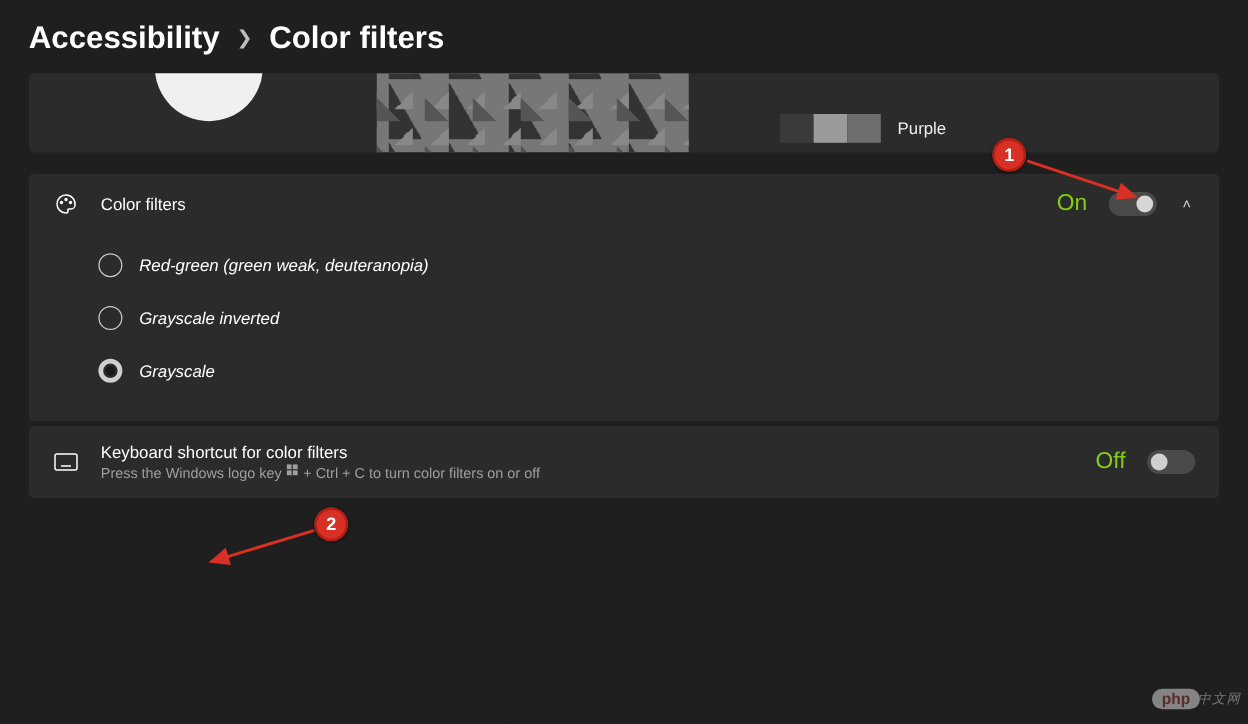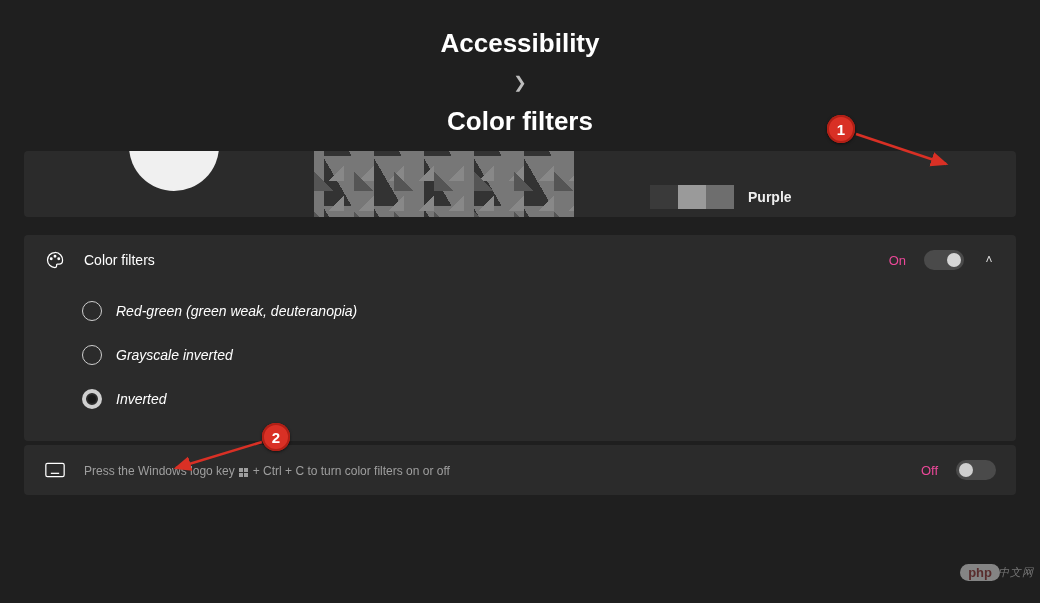--- a/index.html
+++ b/index.html
@@ -1,21 +1,21 @@
 <!DOCTYPE html>
 <html><head>
 <meta charset="utf-8">
 <style>
   * { margin: 0; padding: 0; box-sizing: border-box; font-family: "Segoe UI", Arial, sans-serif; }
   body { background: #1f1f1f; color: #ffffff; width: 1040px; height: 603px; overflow: hidden; position: relative; }
 
-  .breadcrumb { display: flex; align-items: center; gap: 14px; padding: 28px 24px 14px 24px; font-size: 26px; font-weight: 600; flex-direction: column; }
+  .breadcrumb { display: flex; align-items: center; gap: 14px; padding: 16px 24px 14px 24px; font-size: 26px; font-weight: 600; }
   .breadcrumb .chevron { font-size: 16px; color: #bdbdbd; font-weight: normal; }
 
-  .preview-strip { margin: 0 24px 18px 24px; background: #2b2b2b; border-radius: 4px; height: 66px; position: relative; overflow: hidden; display: flex; align-items: center; font-weight: bold; }
+  .preview-strip { margin: 0 24px 18px 24px; background: #2b2b2b; border-radius: 4px; height: 66px; position: relative; overflow: hidden; display: flex; align-items: center; }
   .circle-art { width: 90px; height: 90px; border-radius: 50%; background: #f0f0f0; position: absolute; left: 105px; top: -50px; }
   .poly-art { position: absolute; left: 290px; top: 0; width: 260px; height: 66px;
     background:
       linear-gradient(45deg,#555 25%,transparent 25%) 0 0/40px 40px,
       linear-gradient(-45deg,#888 25%,transparent 25%) 0 0/30px 30px,
       linear-gradient(60deg,#333 35%,transparent 35%) 10px 5px/50px 50px,
       #777;
   }
   .swatch-block { position: absolute; left: 626px; top: 34px; display: flex; align-items: center; gap: 14px; }
   .swatches { display: flex; }
@@ -25,46 +25,46 @@
   .swatch.c { background: #6e6e6e; }
   .swatch-label { font-size: 14px; color: #eee; }
 
   .panel { margin: 0 24px 4px 24px; background: #2b2b2b; border-radius: 4px; }
   .panel-row { display: flex; align-items: center; padding: 14px 20px; gap: 18px; }
   .panel-row .label { font-size: 14px; color: #fff; }
 
   .row-icon { width: 22px; height: 22px; display: flex; align-items: center; justify-content: center; color: #fff; }
 
   .spacer { flex: 1; }
-  .state-text { font-size: 13px; color: #ec4899; }
+  .state-text { font-size: 19px; color: #84cc16; }
 
   .toggle { width: 40px; height: 20px; border-radius: 10px; position: relative; background: #4a4a4a; cursor: pointer; }
   .toggle .knob { width: 14px; height: 14px; border-radius: 50%; background: #cfcfcf; position: absolute; top: 3px; left: 3px; transition: left .1s; }
   .toggle.on { background: #4a4a4a; }
   .toggle.on .knob { left: 23px; background: #d6d6d6; }
 
   .expand-chevron { font-size: 12px; color: #ddd; width: 14px; text-align: center; cursor: pointer; }
 
   .options { padding: 4px 20px 20px 58px; font-style: italic; }
   .radio-row { display: flex; align-items: center; gap: 14px; padding: 12px 0; cursor: pointer; }
   .radio { width: 20px; height: 20px; border-radius: 50%; border: 1.5px solid #cfcfcf; position: relative; flex-shrink: 0; }
   .radio.selected { border: 4px solid #cfcfcf; }
   .radio.selected::after { content: ""; width: 8px; height: 8px; border-radius: 50%; background: #1a1a1a; position: absolute; top: 2px; left: 2px; }
   .radio-label { font-size: 14px; color: #fff; }
 
   .secondary-panel { margin: 0 24px; background: #2b2b2b; border-radius: 4px; }
-  .sub-desc { font-size: 12px; color: #9f9f9f; margin-top: 2px; display: flex; align-items: flex-end; gap: 4px; }
+  .sub-desc { font-size: 12px; color: #9f9f9f; margin-top: 2px; display: flex; align-items: flex-start; gap: 4px; }
   .winkey { display: inline-flex; width: 10px; height: 10px; position: relative;}
   .winkey span { position: absolute; width: 4px; height: 4px; background: #9f9f9f; }
   .winkey .a{top:0;left:0}.winkey .b{top:0;left:5px}.winkey .c{top:5px;left:0}.winkey .d{top:5px;left:5px}
 
   .callout { position: absolute; width: 28px; height: 28px; border-radius: 50%; background: #d93025; color: #fff; display: flex; align-items: center; justify-content: center; font-size: 15px; font-weight: 600; z-index: 20; box-shadow: 0 0 0 2px #b01f15 inset, 0 1px 3px rgba(0,0,0,.6); }
   svg.arrow { position: absolute; z-index: 19; pointer-events: none; }
 
-  .watermark { position: absolute; right: 6px; bottom: 22px; display: flex; align-items: center; gap: 0px; z-index: 30; opacity: .95; }
+  .watermark { position: absolute; right: 6px; bottom: 12px; display: flex; align-items: center; gap: 0px; z-index: 30; opacity: .95; }
   .wm-pill { background: #8a8a8a; color: #5c2e2e; font-weight: 700; font-size: 13px; padding: 1px 8px; border-radius: 10px; }
   .wm-text { font-size: 11px; color: #7a7a7a; letter-spacing: 1px; margin-left: -2px; font-style: italic; }
 </style>
 </head>
 <body>
 
 <div class="breadcrumb">
   <span>Accessibility</span>
   <span class="chevron">❯</span>
   <span>Color filters</span>
@@ -105,38 +105,39 @@
     <div class="radio-row">
       <div class="radio"></div>
       <span class="radio-label">Red-green (green weak, deuteranopia)</span>
     </div>
     <div class="radio-row">
       <div class="radio"></div>
       <span class="radio-label">Grayscale inverted</span>
     </div>
     <div class="radio-row">
       <div class="radio selected"></div>
-      <span class="radio-label">Inverted</span>
+      <span class="radio-label">Grayscale</span>
     </div>
   </div>
 </div>
 
 <div class="secondary-panel">
   <div class="panel-row">
     <div class="row-icon">
       <svg width="20" height="16" viewBox="0 0 24 18" fill="none" stroke="white" stroke-width="1.5">
         <rect x="1" y="1" width="22" height="16" rx="2"></rect>
         <line x1="5" y1="5" x2="5" y2="5"></line>
           <line x1="9" y1="5" x2="9" y2="5"></line>
           <line x1="13" y1="5" x2="13" y2="5"></line>
           <line x1="17" y1="5" x2="17" y2="5"></line>
         <line x1="7" y1="13" x2="17" y2="13"></line>
       </svg>
     </div>
     <div>
+      <div class="label">Keyboard shortcut for color filters</div>
       <div class="sub-desc">
         <span>Press the Windows logo key</span>
         <span class="winkey">
             <span class="a"></span>
             <span class="b"></span>
             <span class="c"></span>
             <span class="d"></span>
           </span>
         <span>+ Ctrl + C to turn color filters on or off</span>
       </div>

